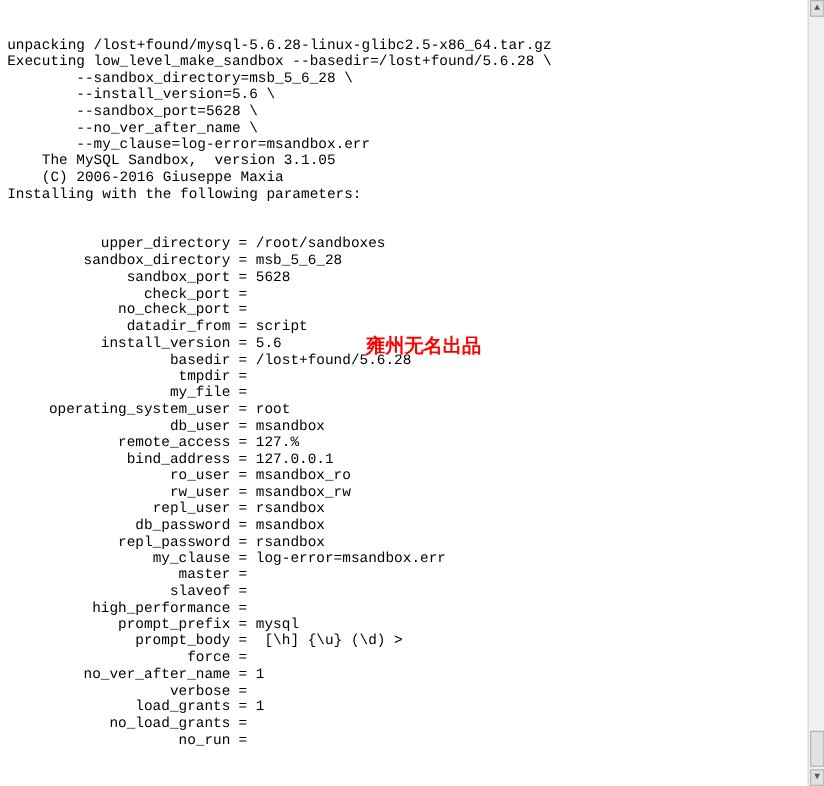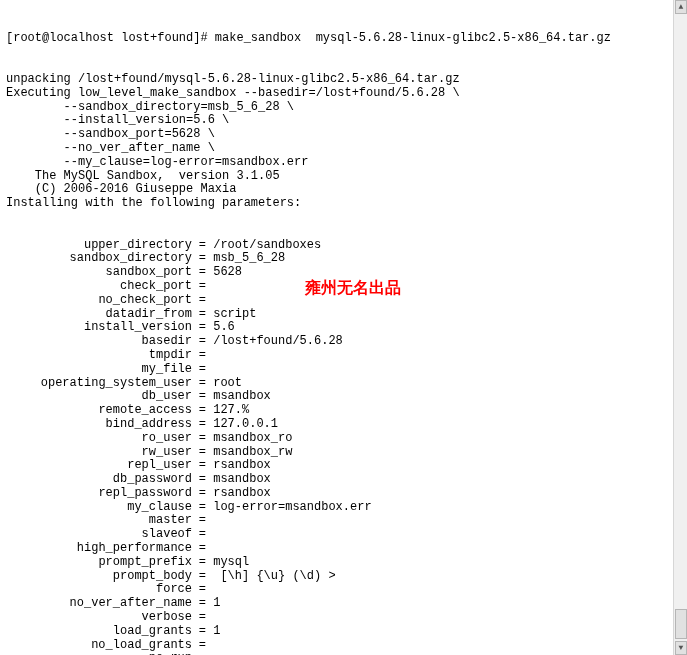--- a/index.html
+++ b/index.html
@@ -45,21 +45,20 @@
     }
     .scrollbar .arrow { height: 14px; text-align: center; font-size: 8px; line-height: 12px; color: #555; }
     .scrollbar .arrow.up { position: absolute; top: 0; }
     .scrollbar .arrow.down { position: absolute; bottom: 0; }
     .scrollbar .thumb { height: 30px; position: absolute; bottom: 16px; }
   </style>
 </head>
 <body>
 
 <div class="terminal">
-  <span class="line">[root@localhost lost+found]# make_sandbox  mysql-5.6.28-linux-glibc2.5-x86_64.tar.gz</span>
   <div id="header-lines"><span class="line">unpacking /lost+found/mysql-5.6.28-linux-glibc2.5-x86_64.tar.gz</span><span class="line">Executing low_level_make_sandbox --basedir=/lost+found/5.6.28 \</span><span class="line">        --sandbox_directory=msb_5_6_28 \</span><span class="line">        --install_version=5.6 \</span><span class="line">        --sandbox_port=5628 \</span><span class="line">        --no_ver_after_name \</span><span class="line">        --my_clause=log-error=msandbox.err</span><span class="line">    The MySQL Sandbox,  version 3.1.05</span><span class="line">    (C) 2006-2016 Giuseppe Maxia</span><span class="line">Installing with the following parameters:</span></div>
   <div id="param-lines"><span class="line kv-row"><span class="kv-key">upper_directory</span><span class="kv-eq">=</span><span class="kv-val"> /root/sandboxes</span></span><span class="line kv-row"><span class="kv-key">sandbox_directory</span><span class="kv-eq">=</span><span class="kv-val"> msb_5_6_28</span></span><span class="line kv-row"><span class="kv-key">sandbox_port</span><span class="kv-eq">=</span><span class="kv-val"> 5628</span></span><span class="line kv-row"><span class="kv-key">check_port</span><span class="kv-eq">=</span><span class="kv-val"> </span></span><span class="line kv-row"><span class="kv-key">no_check_port</span><span class="kv-eq">=</span><span class="kv-val"> </span></span><span class="line kv-row"><span class="kv-key">datadir_from</span><span class="kv-eq">=</span><span class="kv-val"> script</span></span><span class="line kv-row"><span class="kv-key">install_version</span><span class="kv-eq">=</span><span class="kv-val"> 5.6</span></span><span class="line kv-row"><span class="kv-key">basedir</span><span class="kv-eq">=</span><span class="kv-val"> /lost+found/5.6.28</span></span><span class="line kv-row"><span class="kv-key">tmpdir</span><span class="kv-eq">=</span><span class="kv-val"> </span></span><span class="line kv-row"><span class="kv-key">my_file</span><span class="kv-eq">=</span><span class="kv-val"> </span></span><span class="line kv-row"><span class="kv-key">operating_system_user</span><span class="kv-eq">=</span><span class="kv-val"> root</span></span><span class="line kv-row"><span class="kv-key">db_user</span><span class="kv-eq">=</span><span class="kv-val"> msandbox</span></span><span class="line kv-row"><span class="kv-key">remote_access</span><span class="kv-eq">=</span><span class="kv-val"> 127.%</span></span><span class="line kv-row"><span class="kv-key">bind_address</span><span class="kv-eq">=</span><span class="kv-val"> 127.0.0.1</span></span><span class="line kv-row"><span class="kv-key">ro_user</span><span class="kv-eq">=</span><span class="kv-val"> msandbox_ro</span></span><span class="line kv-row"><span class="kv-key">rw_user</span><span class="kv-eq">=</span><span class="kv-val"> msandbox_rw</span></span><span class="line kv-row"><span class="kv-key">repl_user</span><span class="kv-eq">=</span><span class="kv-val"> rsandbox</span></span><span class="line kv-row"><span class="kv-key">db_password</span><span class="kv-eq">=</span><span class="kv-val"> msandbox</span></span><span class="line kv-row"><span class="kv-key">repl_password</span><span class="kv-eq">=</span><span class="kv-val"> rsandbox</span></span><span class="line kv-row"><span class="kv-key">my_clause</span><span class="kv-eq">=</span><span class="kv-val"> log-error=msandbox.err</span></span><span class="line kv-row"><span class="kv-key">master</span><span class="kv-eq">=</span><span class="kv-val"> </span></span><span class="line kv-row"><span class="kv-key">slaveof</span><span class="kv-eq">=</span><span class="kv-val"> </span></span><span class="line kv-row"><span class="kv-key">high_performance</span><span class="kv-eq">=</span><span class="kv-val"> </span></span><span class="line kv-row"><span class="kv-key">prompt_prefix</span><span class="kv-eq">=</span><span class="kv-val"> mysql</span></span><span class="line kv-row"><span class="kv-key">prompt_body</span><span class="kv-eq">=</span><span class="kv-val">  [\h] {\u} (\d) &gt;</span></span><span class="line kv-row"><span class="kv-key">force</span><span class="kv-eq">=</span><span class="kv-val"> </span></span><span class="line kv-row"><span class="kv-key">no_ver_after_name</span><span class="kv-eq">=</span><span class="kv-val"> 1</span></span><span class="line kv-row"><span class="kv-key">verbose</span><span class="kv-eq">=</span><span class="kv-val"> </span></span><span class="line kv-row"><span class="kv-key">load_grants</span><span class="kv-eq">=</span><span class="kv-val"> 1</span></span><span class="line kv-row"><span class="kv-key">no_load_grants</span><span class="kv-eq">=</span><span class="kv-val"> </span></span><span class="line kv-row"><span class="kv-key">no_run</span><span class="kv-eq">=</span><span class="kv-val"> </span></span></div>
   
   
 </div>
 
 <div class="overlay-red">雍州无名出品</div>
 
 <div class="scrollbar">
   <div class="arrow up">▲</div>

